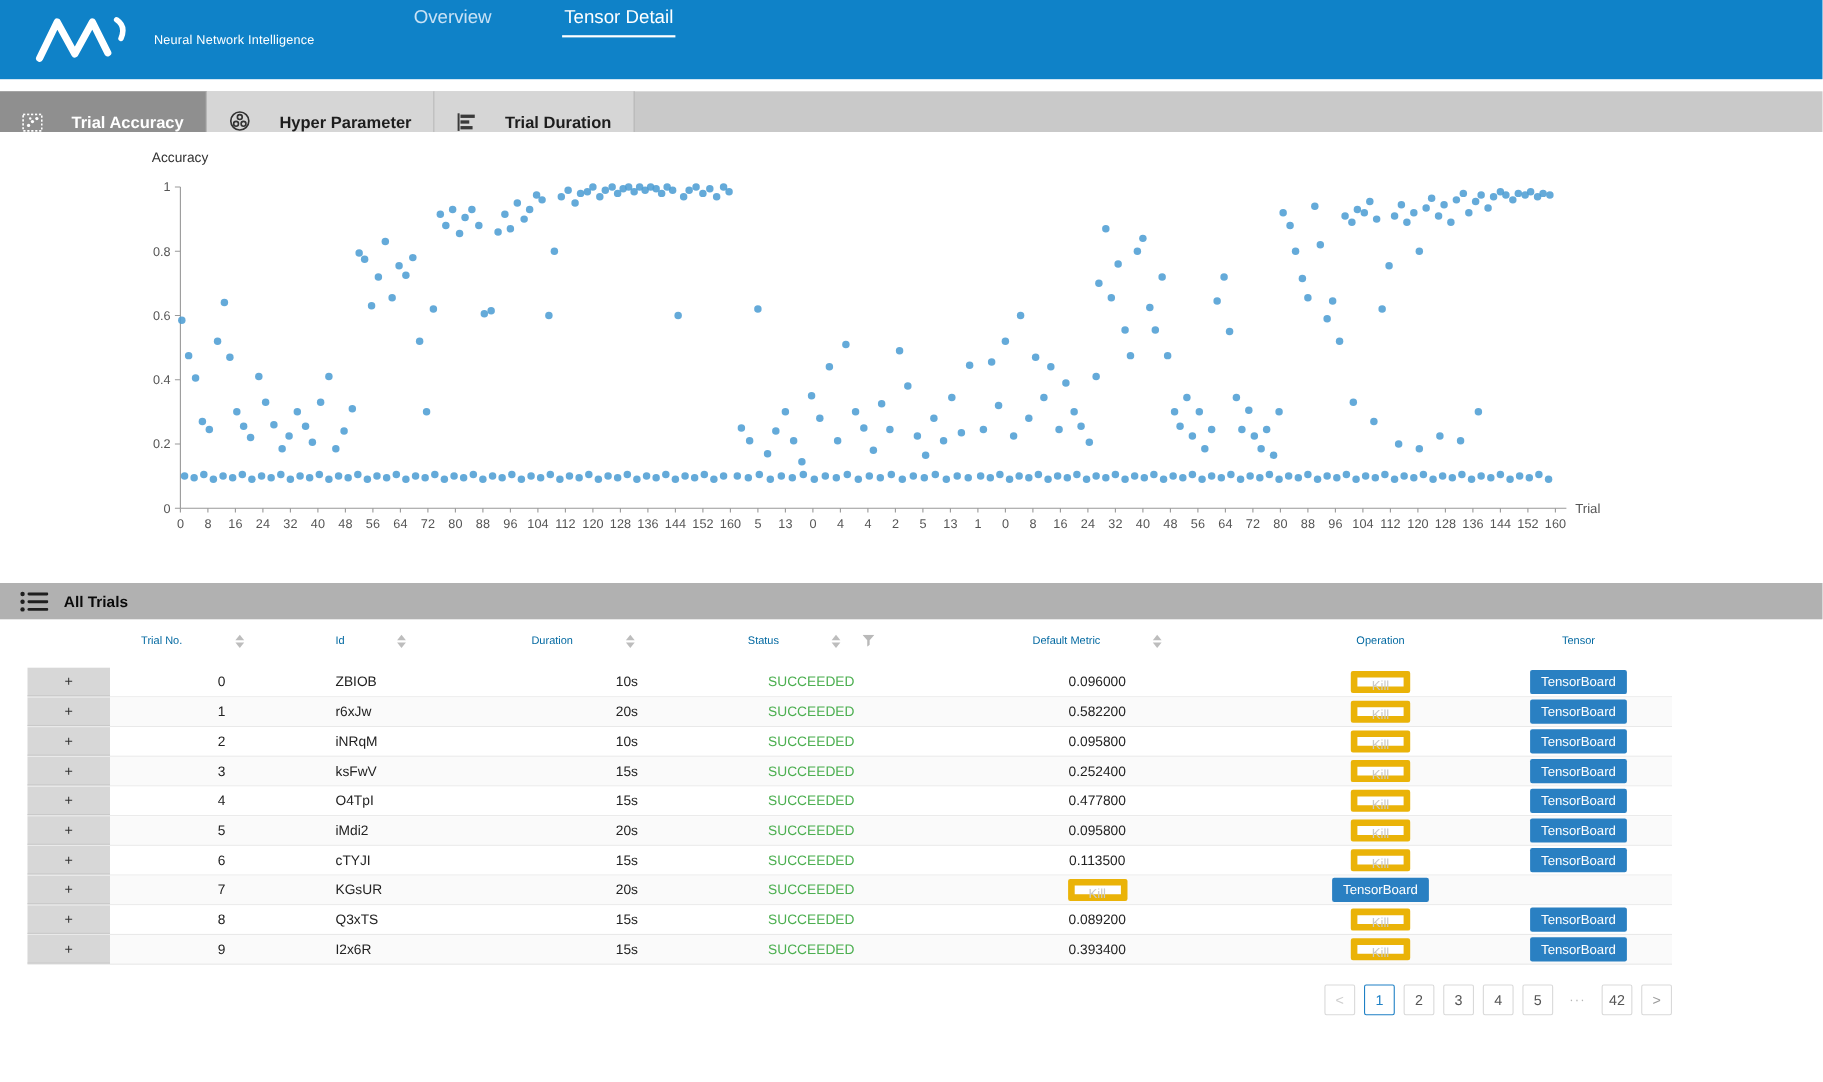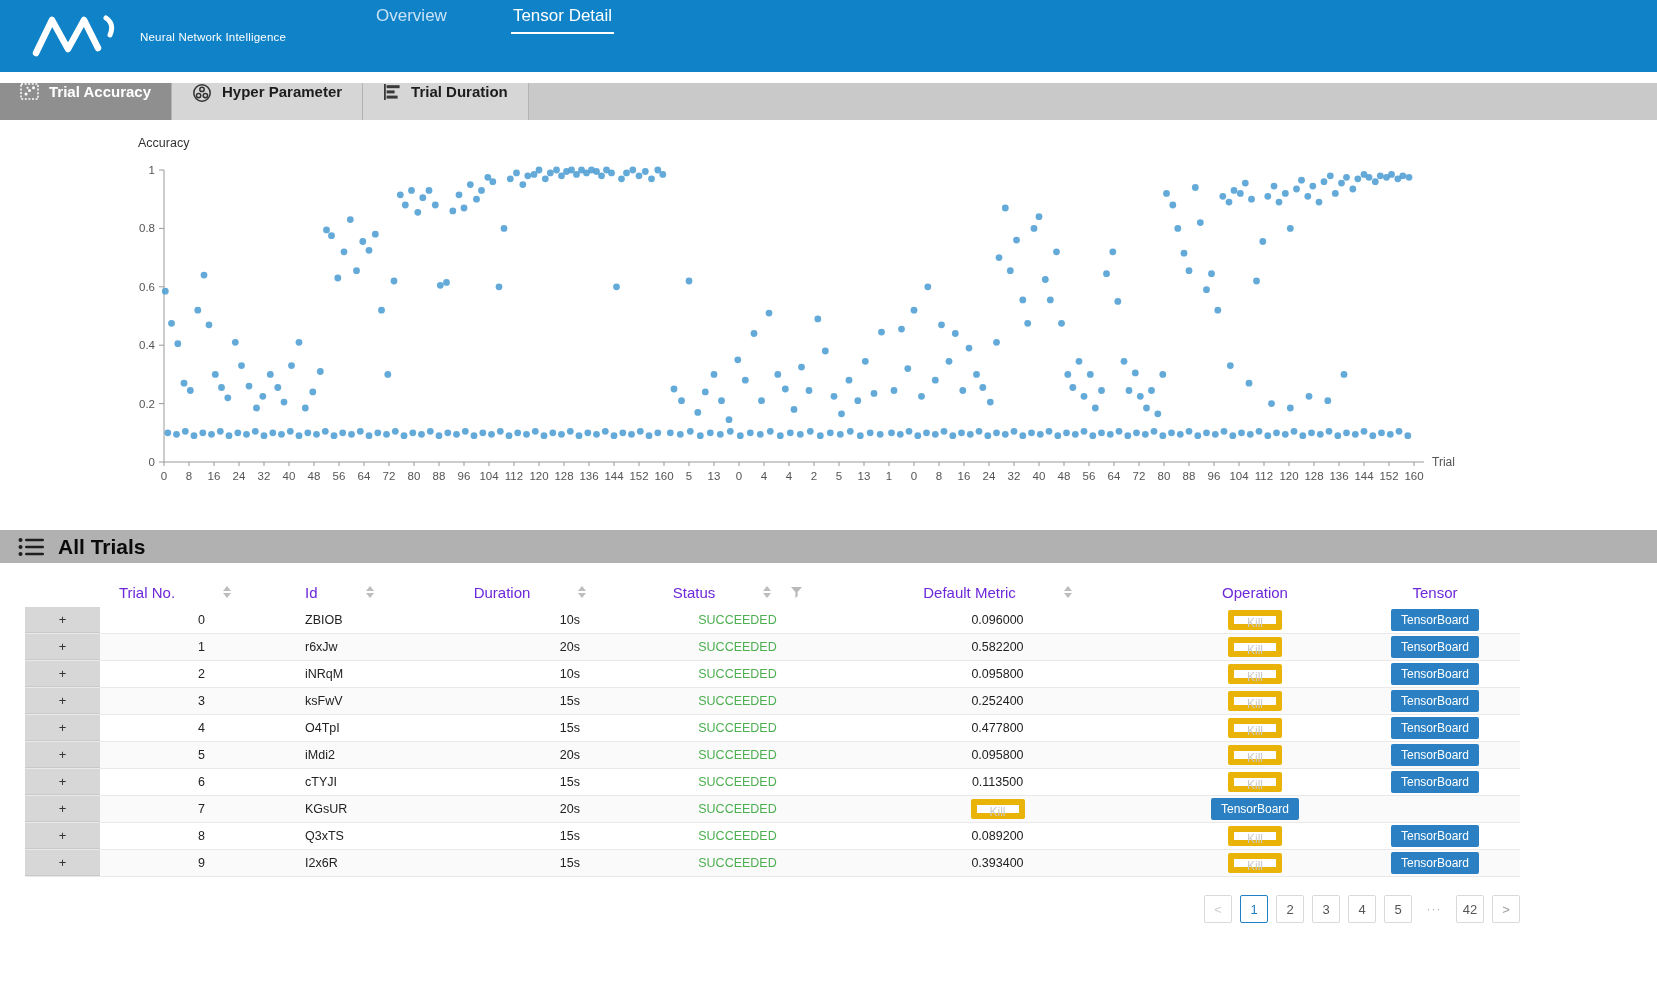--- a/index.html
+++ b/index.html
@@ -12,40 +12,40 @@
   .logo svg{display:block}
   .logo-text{color:#fff;font-size:11.5px;margin-top:2px;letter-spacing:.2px;white-space:nowrap}
   .nav{display:flex;height:100%;margin-left:42px}
   .nav-item{display:flex;align-items:flex-start;padding:0 6px;margin-right:50px;font-size:17px;color:#c9e2f5;cursor:pointer}
   .nav-item span{padding:6px 2px;border-bottom:2px solid transparent}
   .nav-item.active{color:#fff}
   .nav-item.active span{border-bottom-color:#fff}
 
   
   .tabbar{margin-top:11px;height:37px;background:#c9c9c9;display:flex}
-  .tab{display:flex;align-items:flex-start;gap:10px;padding:0 20px;background:#d6d6d6;border-right:1px solid #b3b3b3;font-size:15px;font-weight:700;color:#1d1d1d;cursor:pointer}
+  .tab{display:flex;align-items:flex-end;gap:26px;padding:0 20px;background:#d6d6d6;border-right:1px solid #b3b3b3;font-size:15px;font-weight:700;color:#1d1d1d;cursor:pointer}
   .tab.active{background:#8f8f8f;color:#fff}
   .tab-icon{display:flex;align-items:center}
 
   
   .chart-wrap{position:relative;margin-top:16px;padding-left:138px}
   .y-title{font-size:12.5px;color:#333;margin-bottom:4px}
   .chart{display:block;margin-top:6px}
   .tick{font-size:11.5px;fill:#555}
   .xtitle{font-size:12px;fill:#555}
 
   
   .alltrials-bar{margin-top:36px;height:33px;background:#b1b1b1;display:flex;align-items:center;padding-left:18px}
-  .alltrials-title{font-size:21px;font-weight:700;color:#0a0a0a;margin-left:14px}
+  .alltrials-title{font-size:14px;font-weight:700;color:#0a0a0a;margin-left:14px}
 
   
   .table{width:1495px;margin:14px 0 0 25px;font-size:12.5px}
   .thead,.trow{display:grid;grid-template-columns:75px 150px 170px 220px 195px 325px 190px 170px;align-items:stretch}
   .thead{height:30px}
-  .hcell{display:flex;align-items:center;justify-content:center;color:#6d28d9;font-size:15px}
+  .hcell{display:flex;justify-content:center;color:#0369a1;font-size:10px}
   .hcell.a-left{justify-content:flex-start;padding-left:55px}
   .sorter{display:inline-flex;flex-direction:column;margin-left:48px;gap:2px}
   .cu{width:0;height:0;border-left:4px solid transparent;border-right:4px solid transparent;border-bottom:5px solid #bdbdbd}
   .cd{width:0;height:0;border-left:4px solid transparent;border-right:4px solid transparent;border-top:5px solid #bdbdbd}
   .filter{margin-left:20px;display:inline-flex}
   .trow{height:27px;border-bottom:1px solid #e9e9e9;background:#fff}
   .trow.alt{background:#fafafa}
   .cell{display:flex;align-items:center;justify-content:center;color:#222}
   .cell.a-left{justify-content:flex-start;padding-left:55px}
   .cell.a-right{justify-content:flex-end}

